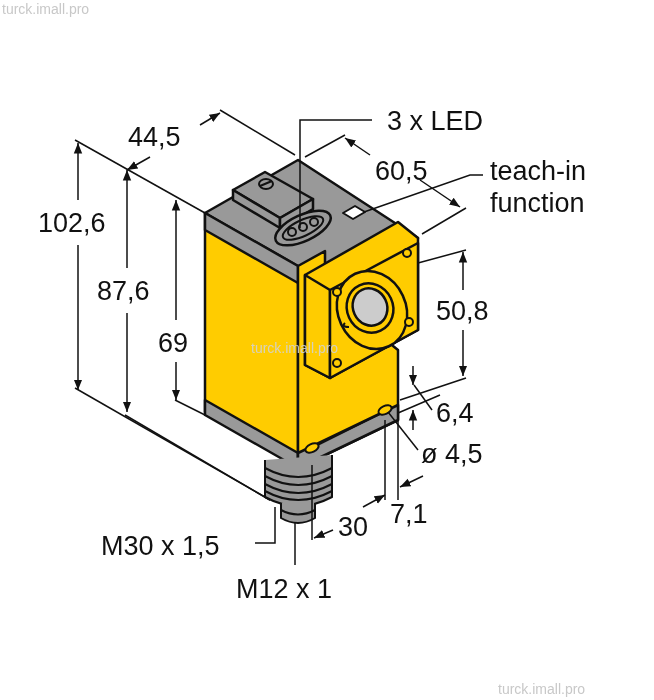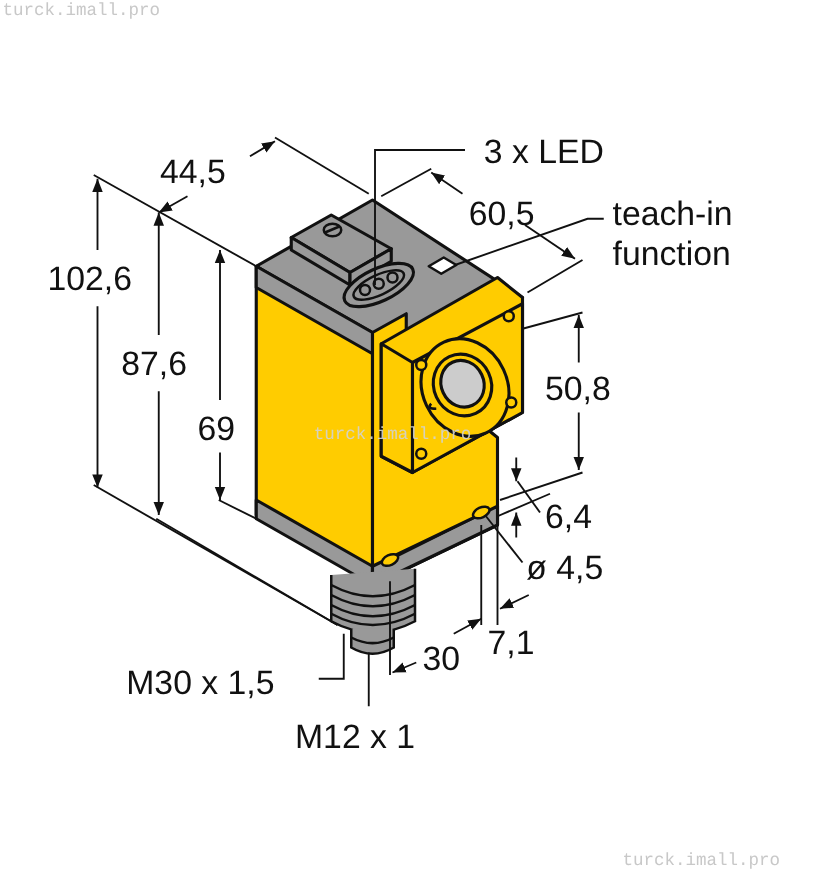--- a/index.html
+++ b/index.html
@@ -1,17 +1,17 @@
 <!DOCTYPE html>
 <html><head>
   <meta charset="utf-8">
   <style>
     html, body { margin:0; padding:0; background:#ffffff; }
     body { width:654px; height:700px; position:relative; overflow:hidden; font-family:"Liberation Sans", sans-serif; }
-    .wm { position:absolute; font-family:Liberation Mono, monospace; color:#c8c8c8; font-size:14px;text-align:right; }
+    .wm { position:absolute; font-family:Liberation Sans, sans-serif; color:#c8c8c8; font-size:14px;text-align:right; }
     #wm-top { left:2px; top:1px; }
     #wm-bottom { left:498px; top:681px; }
     #wm-center { left:251px; top:340px; color:#d2d2d2; opacity:0.9; }
     svg { position:absolute; left:0; top:0; }
     .dim { font-family:"Liberation Sans", sans-serif; font-size:27px; fill:#111; }
   </style>
 </head>
 <body>
 
 <div class="wm" id="wm-top">turck.imall.pro</div>

